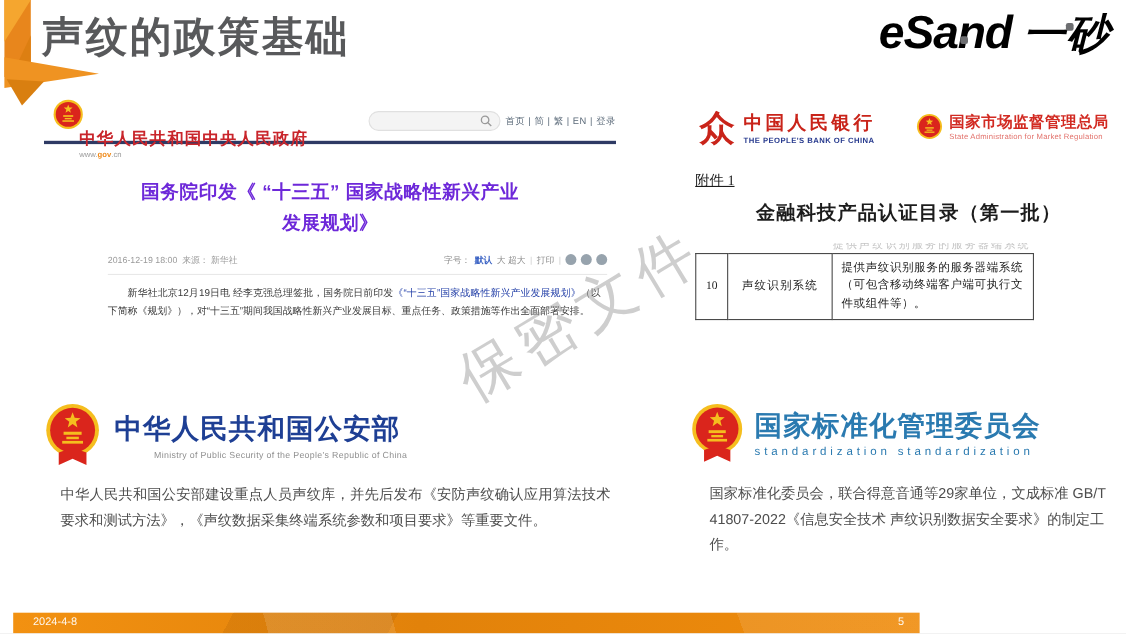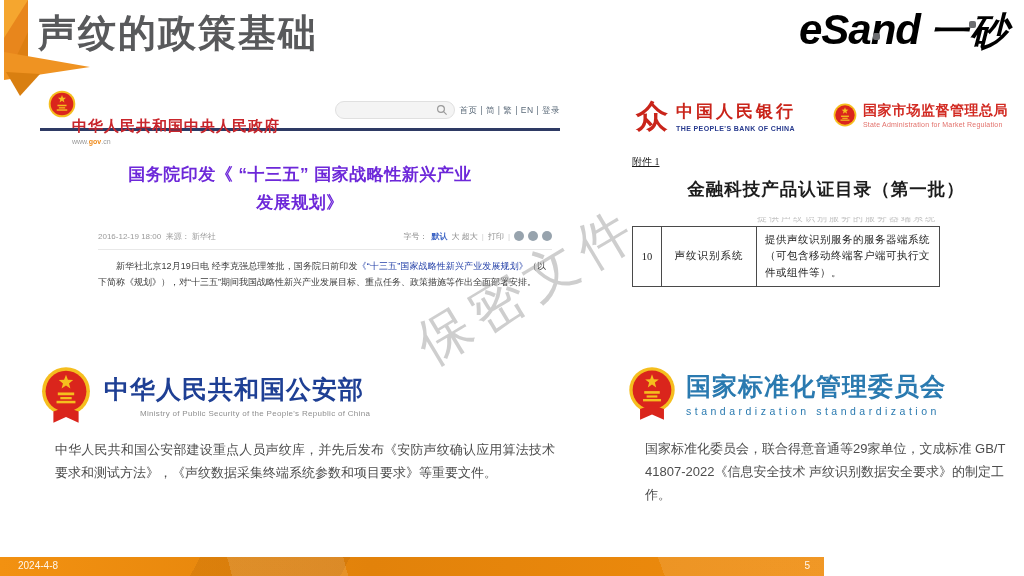--- a/index.html
+++ b/index.html
@@ -53,21 +53,21 @@
             font-family:"Liberation Serif",serif;}
   .pbc-en{font-size:7px;font-weight:bold;color:#273a8e;letter-spacing:.4px;margin-top:2px;}
   .samr{position:absolute;left:833px;top:102px;display:flex;align-items:center;}
   .samr-stack{margin-left:6px;}
   .samr-name{font-size:14px;font-weight:bold;color:#d22a22;letter-spacing:.5px;}
   .samr-en{font-size:7px;color:#e2716b;margin-top:1px;letter-spacing:.2px;}
 
   
   .attach{position:absolute;left:632px;top:155px;width:388px;
           font-family:"Liberation Serif",serif;color:#1c1c1c;}
-  .attach-label{font-size:10px;text-decoration:underline;}
+  .attach-label{font-size:13px;text-decoration:underline;}
   .attach-title{font-size:17.5px;font-weight:bold;text-align:center;margin-top:8px;
                 letter-spacing:1px;}
   .clip{height:9px;overflow:hidden;margin-top:16px;}
   .clip span{display:block;transform:translateY(-6px);color:#c4c4c4;font-size:10px;
              margin-left:125px;letter-spacing:2px;}
   .attach-table{width:308px;border-collapse:collapse;table-layout:fixed;}
   .attach-table td{border:1px solid #4a4a4a;font-size:10.5px;vertical-align:middle;}
   .attach-table .c1{width:26px;text-align:center;}
   .attach-table .c2{width:92px;text-align:center;letter-spacing:1px;}
   .attach-table .c3{width:auto;padding:5px 8px;line-height:1.55;letter-spacing:.5px;}
@@ -85,21 +85,21 @@
   .mps-text{position:absolute;left:55px;top:438px;width:500px;margin:0;font-size:13px;
             color:#4d4d4d;line-height:1.8;text-align:justify;}
   .sac-logo{position:absolute;left:628px;top:366px;display:flex;align-items:center;}
   .sac-stack{margin-left:10px;}
   .sac-name{font-size:25px;font-weight:bold;color:#2a7ab0;letter-spacing:1px;}
   .sac-en{font-size:10.5px;color:#2a7ab0;margin-top:2px;letter-spacing:3.5px;}
   .sac-text{position:absolute;left:645px;top:438px;width:372px;margin:0;font-size:13px;
             color:#4d4d4d;line-height:1.75;text-align:left;}
 
   
-  .footer{position:absolute;left:0;bottom:0;width:824px;height:19px;
+  .footer{position:absolute;left:12px;bottom:0;width:824px;height:19px;
           background:linear-gradient(90deg,#f29111,#e2820a 45%,#ef8c0d);}
   .footer::before{content:"";position:absolute;inset:0;background:
       linear-gradient(75deg,transparent 28%,rgba(255,255,255,.12) 28%,rgba(255,255,255,.12) 42%,transparent 42%),
       linear-gradient(-62deg,transparent 58%,rgba(120,60,0,.12) 58%,rgba(120,60,0,.12) 76%,transparent 76%),
       linear-gradient(70deg,transparent 80%,rgba(255,255,255,.10) 80%);}
   .f-date{position:absolute;left:18px;top:3px;font-size:10px;color:rgba(255,255,255,.92);}
   .f-copy{position:absolute;left:0;right:0;text-align:center;top:3px;font-size:10px;
           color:rgba(255,240,220,.75);}
   .f-page{position:absolute;right:14px;top:3px;font-size:10px;color:rgba(255,255,255,.92);}
 </style>

